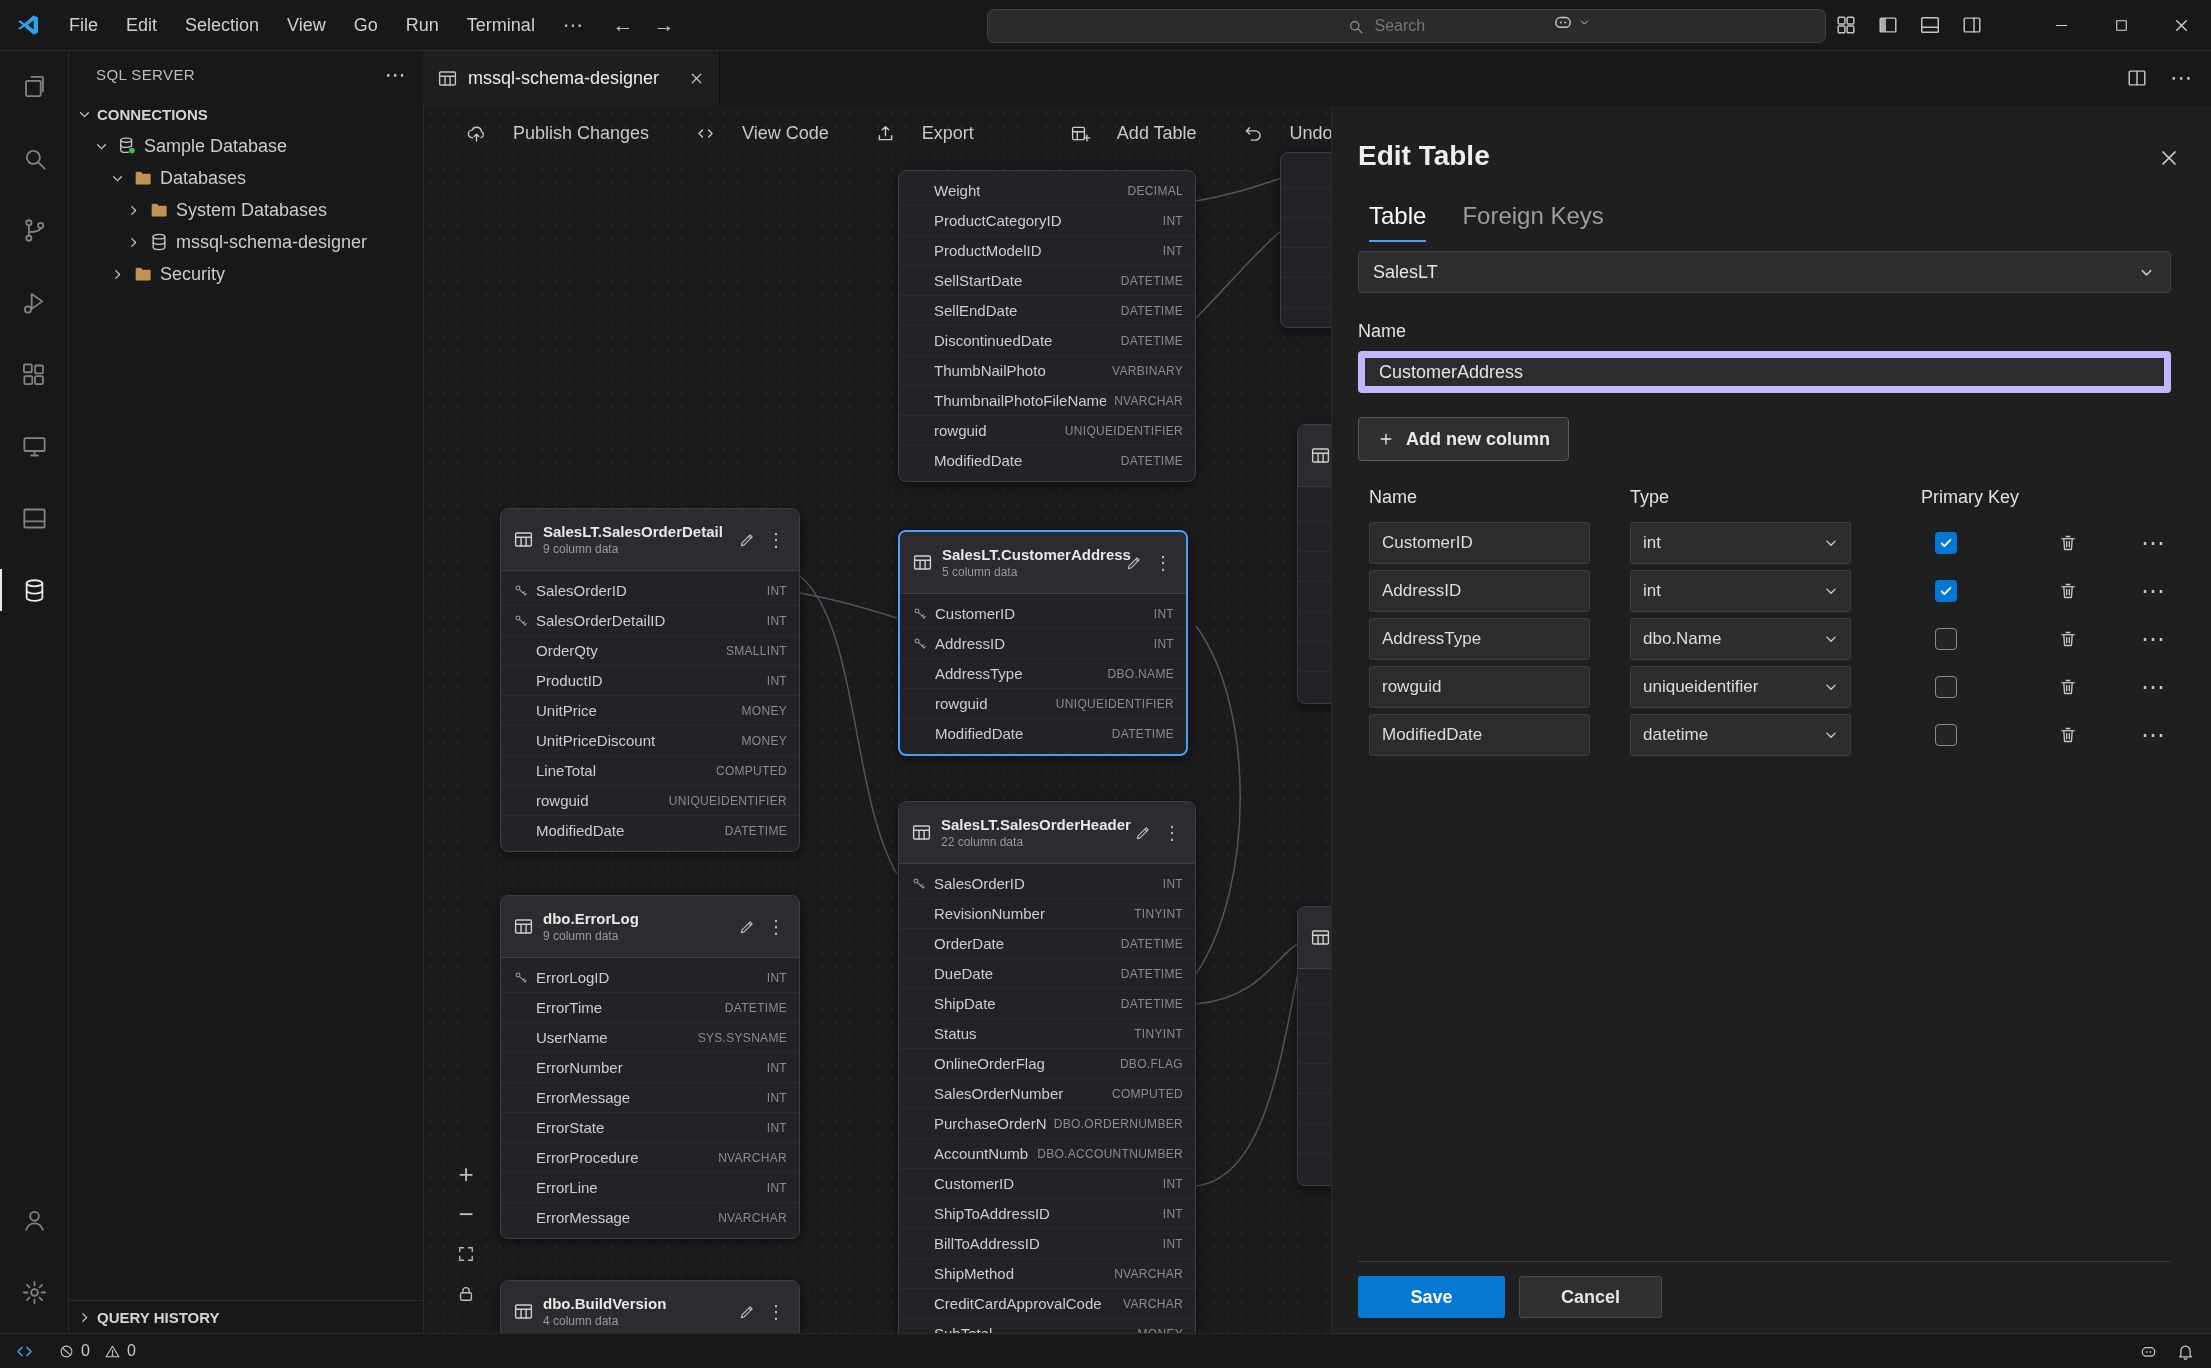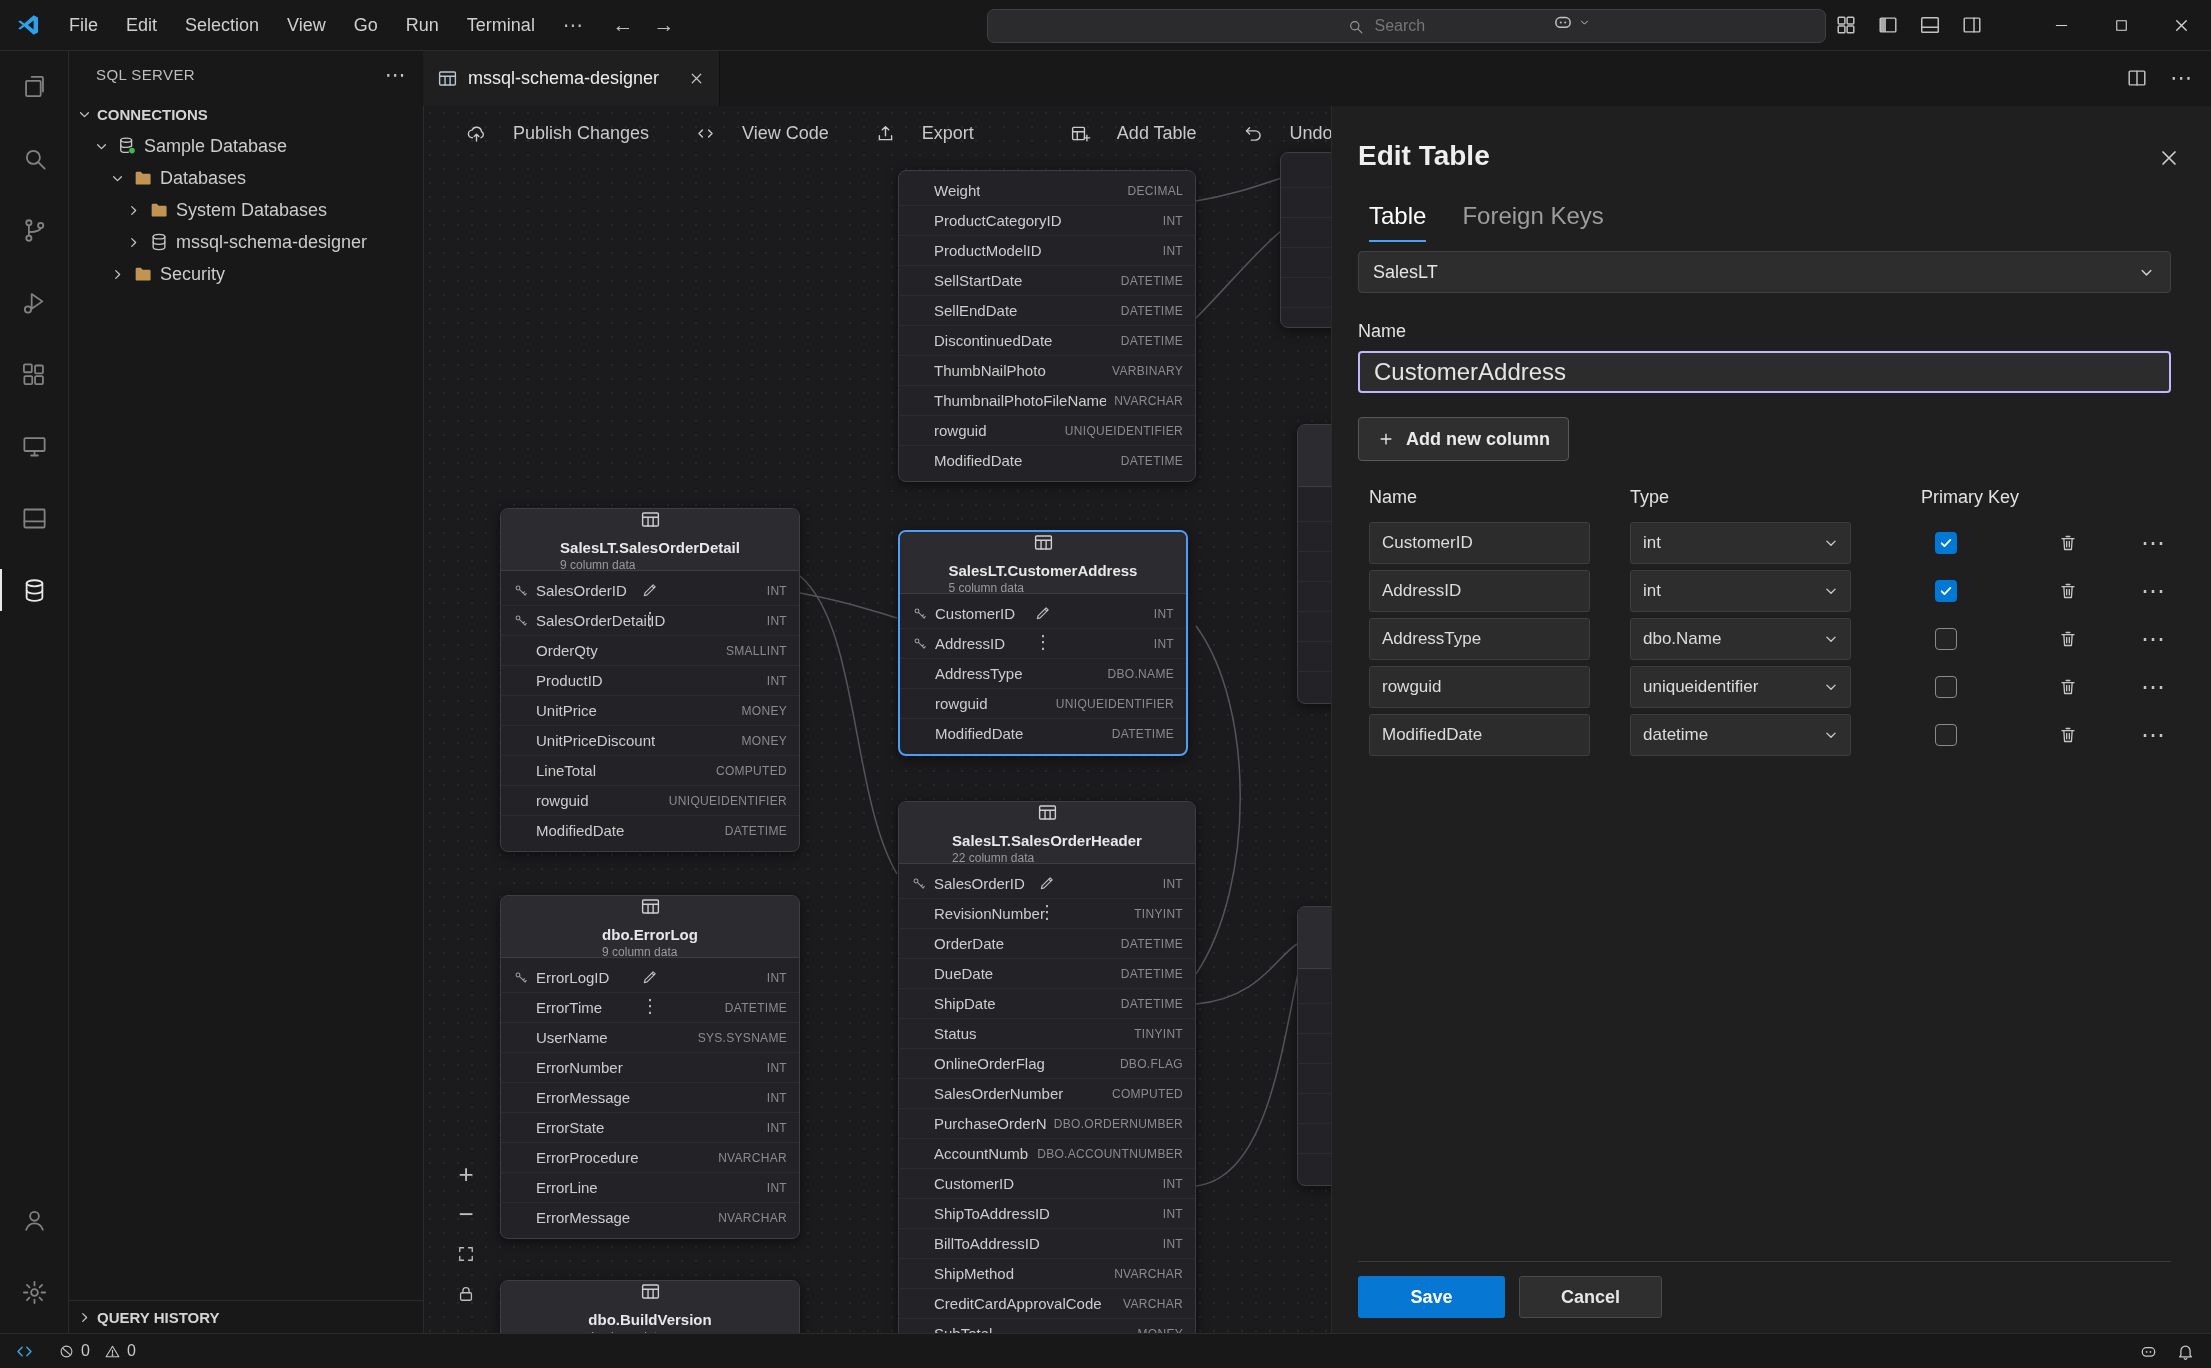--- a/index.html
+++ b/index.html
@@ -75,21 +75,21 @@
   .fab-toolbar{position:absolute;left:31px;top:9px;display:flex;align-items:center;z-index:5;}
   .tbtn{display:flex;align-items:center;gap:26px;color:#c9c9c9;font-size:18px;padding:8px 12px;
         border-radius:5px;white-space:nowrap;margin-right:22px;}
   .tbtn .ic{width:21px;height:21px;}
   .tbtn.sep{margin-left:50px;}
   
   .card{position:absolute;background:#232327;border:1px solid #3d3d43;border-radius:8px;
         box-shadow:0 3px 12px rgba(0,0,0,.5);overflow:hidden;z-index:3;box-sizing:border-box;}
   .card.selected{border:2px solid #4f9cf9;}
   .card-header{height:62px;box-sizing:border-box;display:flex;align-items:center;gap:9px;
-               padding:0 12px;background:#2b2b30;border-bottom:1px solid #3d3d43;flex-direction:column;}
+               padding:0 12px;background:#2b2b30;border-bottom:1px solid #3d3d43;}
   .card-header .tblic{width:21px;height:21px;color:#cfcfcf;flex:0 0 21px;}
   .ttl-wrap{flex:1;min-width:0;}
   .card-title{font-size:15px;font-weight:700;color:#e8e8e8;white-space:nowrap;}
   .card-sub{font-size:12px;color:#9a9a9a;margin-top:2px;}
   .card-header .pencil{width:18px;height:18px;color:#bdbdbd;}
   .card-header .kebab{font-size:18px;color:#bdbdbd;padding:0 2px;}
   .card-body{padding:5px 0 6px 0;}
   .col-row{height:29px;display:flex;align-items:center;gap:8px;padding:0 12px;font-size:15px;color:#cdcdcd;}
   .col-row + .col-row{border-top:1px solid rgba(255,255,255,.045);}
   .col-row .keyic{width:15px;height:15px;flex:0 0 15px;color:#9d9d9d;}
@@ -107,21 +107,21 @@
   .panel-close{position:absolute;right:30px;top:40px;width:24px;height:24px;color:#cccccc;}
   .ptabs{display:flex;gap:36px;margin-top:30px;margin-left:11px;}
   .ptab{font-size:24px;color:#9d9d9d;padding-bottom:10px;border-bottom:2px solid transparent;}
   .ptab.active{color:#ffffff;border-bottom-color:#4d9ef8;}
   .plabel{margin-top:28px;font-size:18px;color:#e2e2e2;}
   .pselect{margin-top:9px;height:42px;box-sizing:border-box;background:#2d2d2d;border:1px solid #404040;
            border-radius:4px;display:flex;align-items:center;justify-content:space-between;
            padding:0 14px;font-size:18px;color:#e4e4e4;}
   .pselect .ic{width:19px;height:19px;color:#cccccc;}
   .pinput{margin-top:9px;width:100%;height:42px;box-sizing:border-box;background:#2c2c2c;
-          border:2px solid #c4b5fd;border-radius:4px;color:#e4e4e4;font-size:24px;padding:0 14px;
+          border:7px solid #c4b5fd;border-radius:4px;color:#e4e4e4;font-size:18px;padding:0 14px;
           font-family:inherit;outline:none;}
   .addbtn{margin-top:24px;height:42px;display:inline-flex;align-items:center;gap:11px;padding:0 18px;
           background:#2f2f2f;border:1px solid #585858;border-radius:4px;color:#eaeaea;font-size:18px;font-weight:600;}
   .addbtn .ic{width:18px;height:18px;}
   .grid{margin-top:26px;margin-left:11px;}
   .grid-head,.grid-row{display:grid;grid-template-columns:221px 221px 120px 50px 40px;column-gap:40px;
           align-items:center;}
   .grid-head{font-size:18px;color:#e2e2e2;}
   .grid-head .pkh{padding-left:30px;white-space:nowrap;}
   .grid-row{margin-top:6px;height:42px;}

